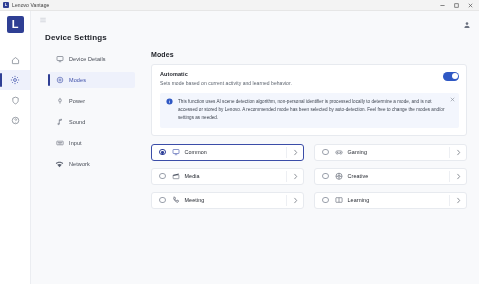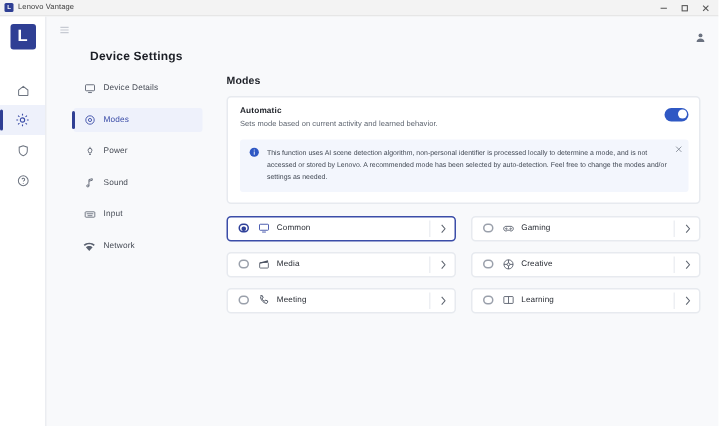--- a/index.html
+++ b/index.html
@@ -76,21 +76,21 @@
   .menu-icon { color: #c6cad2; display: flex; align-items: center; }
   .menu-icon svg { display: block; }
   .account-icon {
     position: absolute; right: 8px; top: 10px; color: #6b7280;
     display: flex; align-items: center;
   }
   .account-icon svg { display: block; }
 
   .page-title {
     font-size: 8px; color: #1c1f26; font-weight: bold;
-    margin: 4px 0 0 29px; letter-spacing: .15px;
+    margin: 4px 0 0 14px; letter-spacing: .15px;
   }
 
   .content { flex: 1 1 auto; display: flex; min-height: 0; padding-top: 9px; }
 
   
   .subnav { width: 120px; flex: 0 0 120px; padding-left: 18px; }
   .subnav-item {
     height: 16px; display: flex; align-items: center; gap: 5px;
     padding-left: 6px; position: relative; color: #454a54;
     border-radius: 2px; margin-bottom: 5px; width: 86px;

